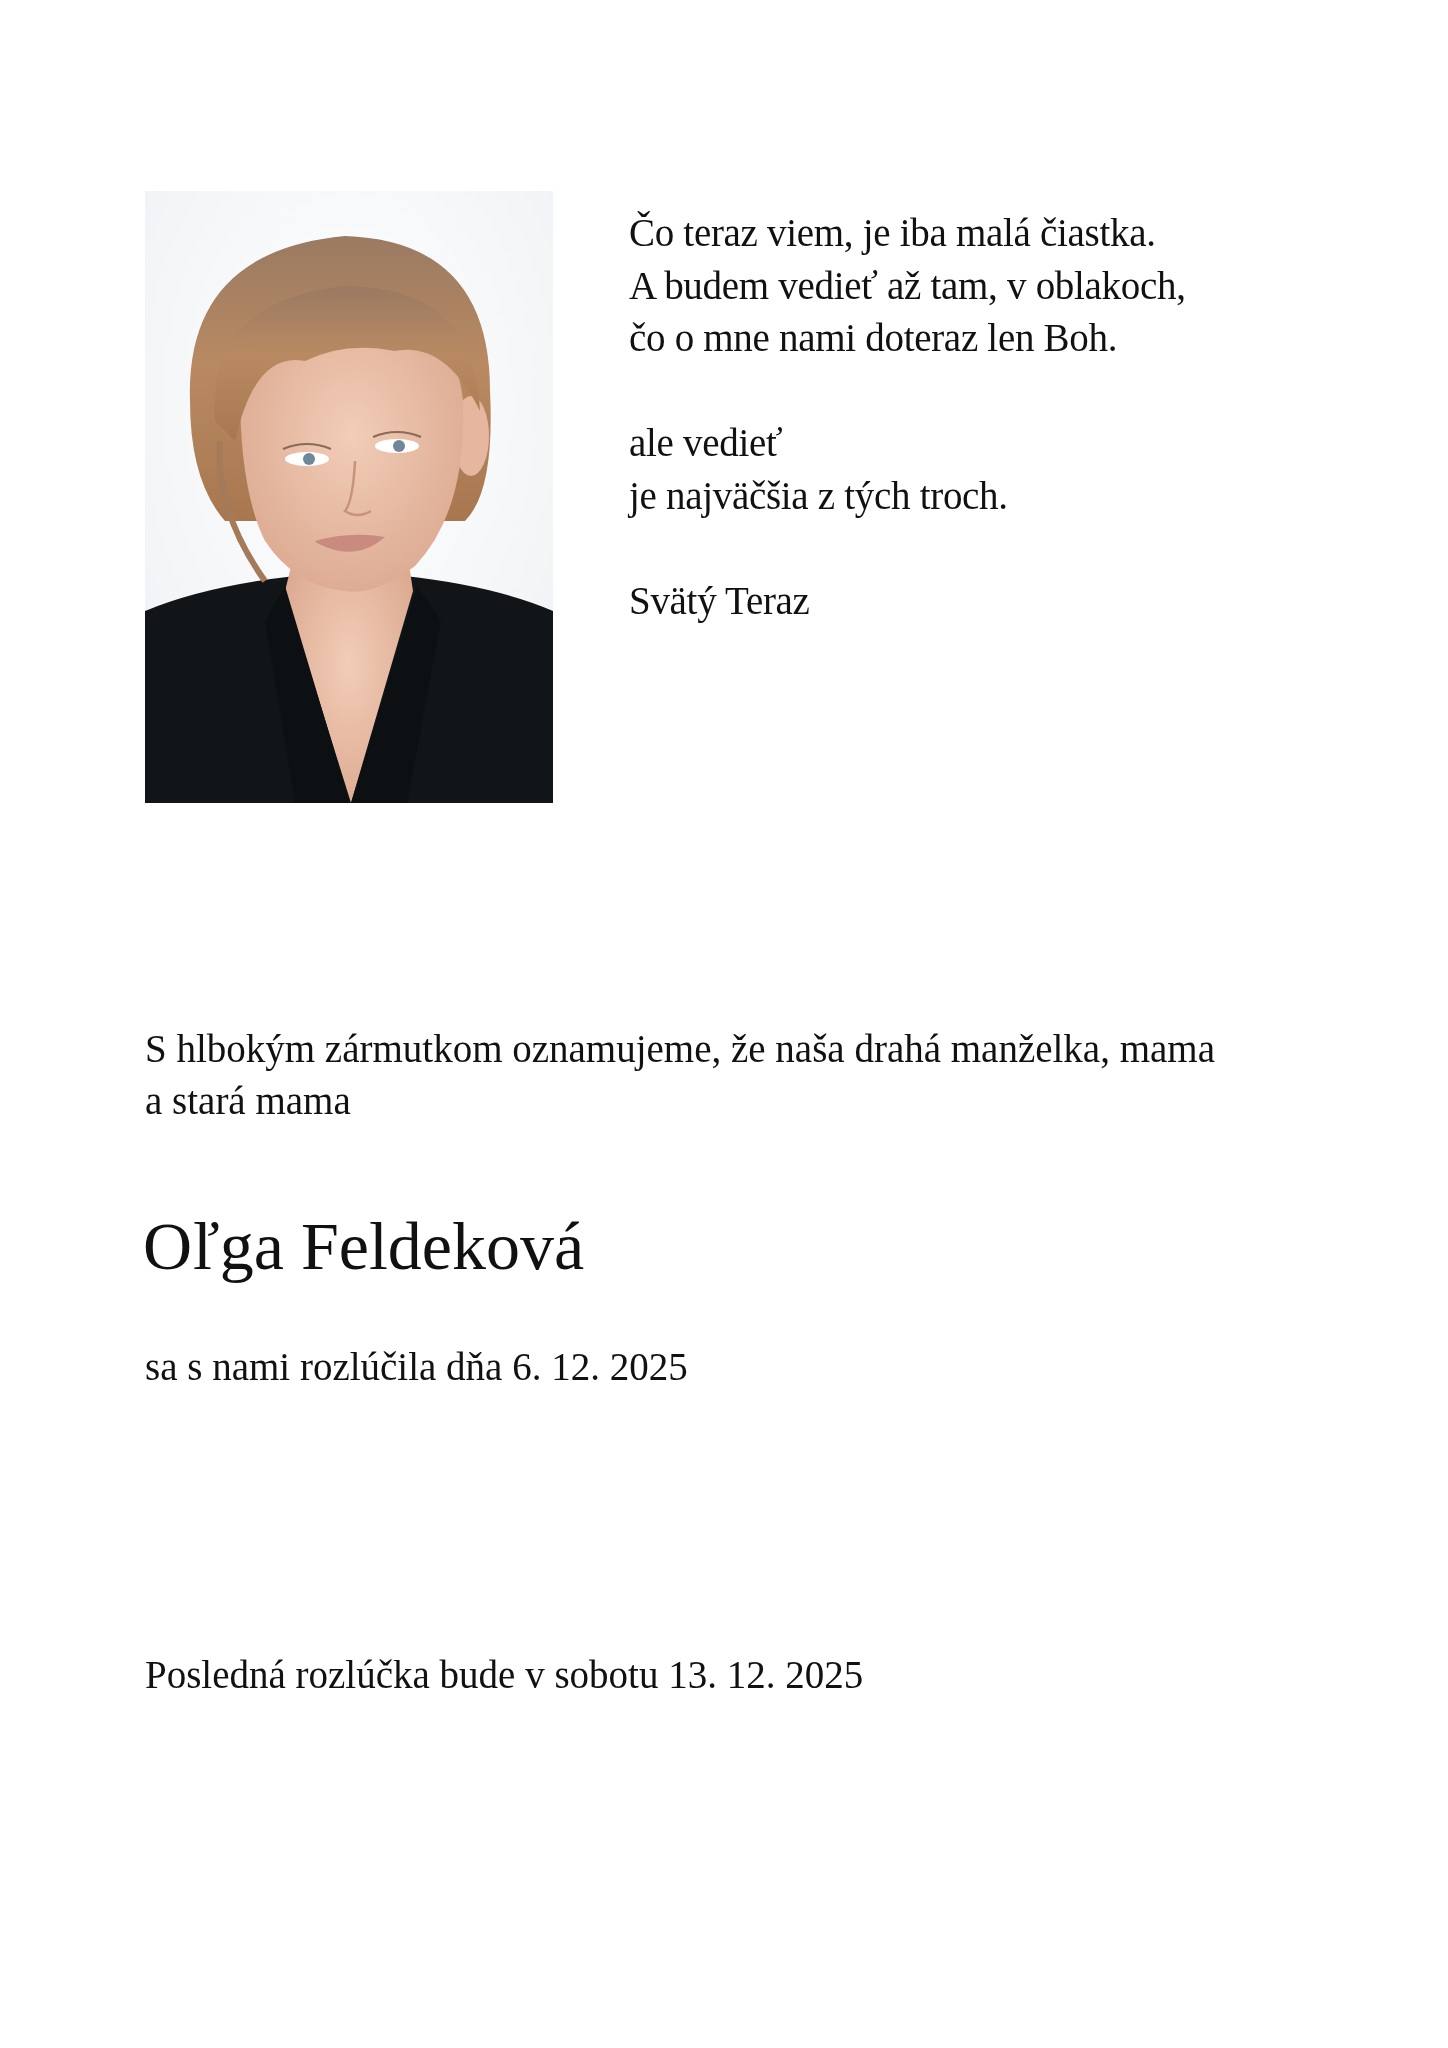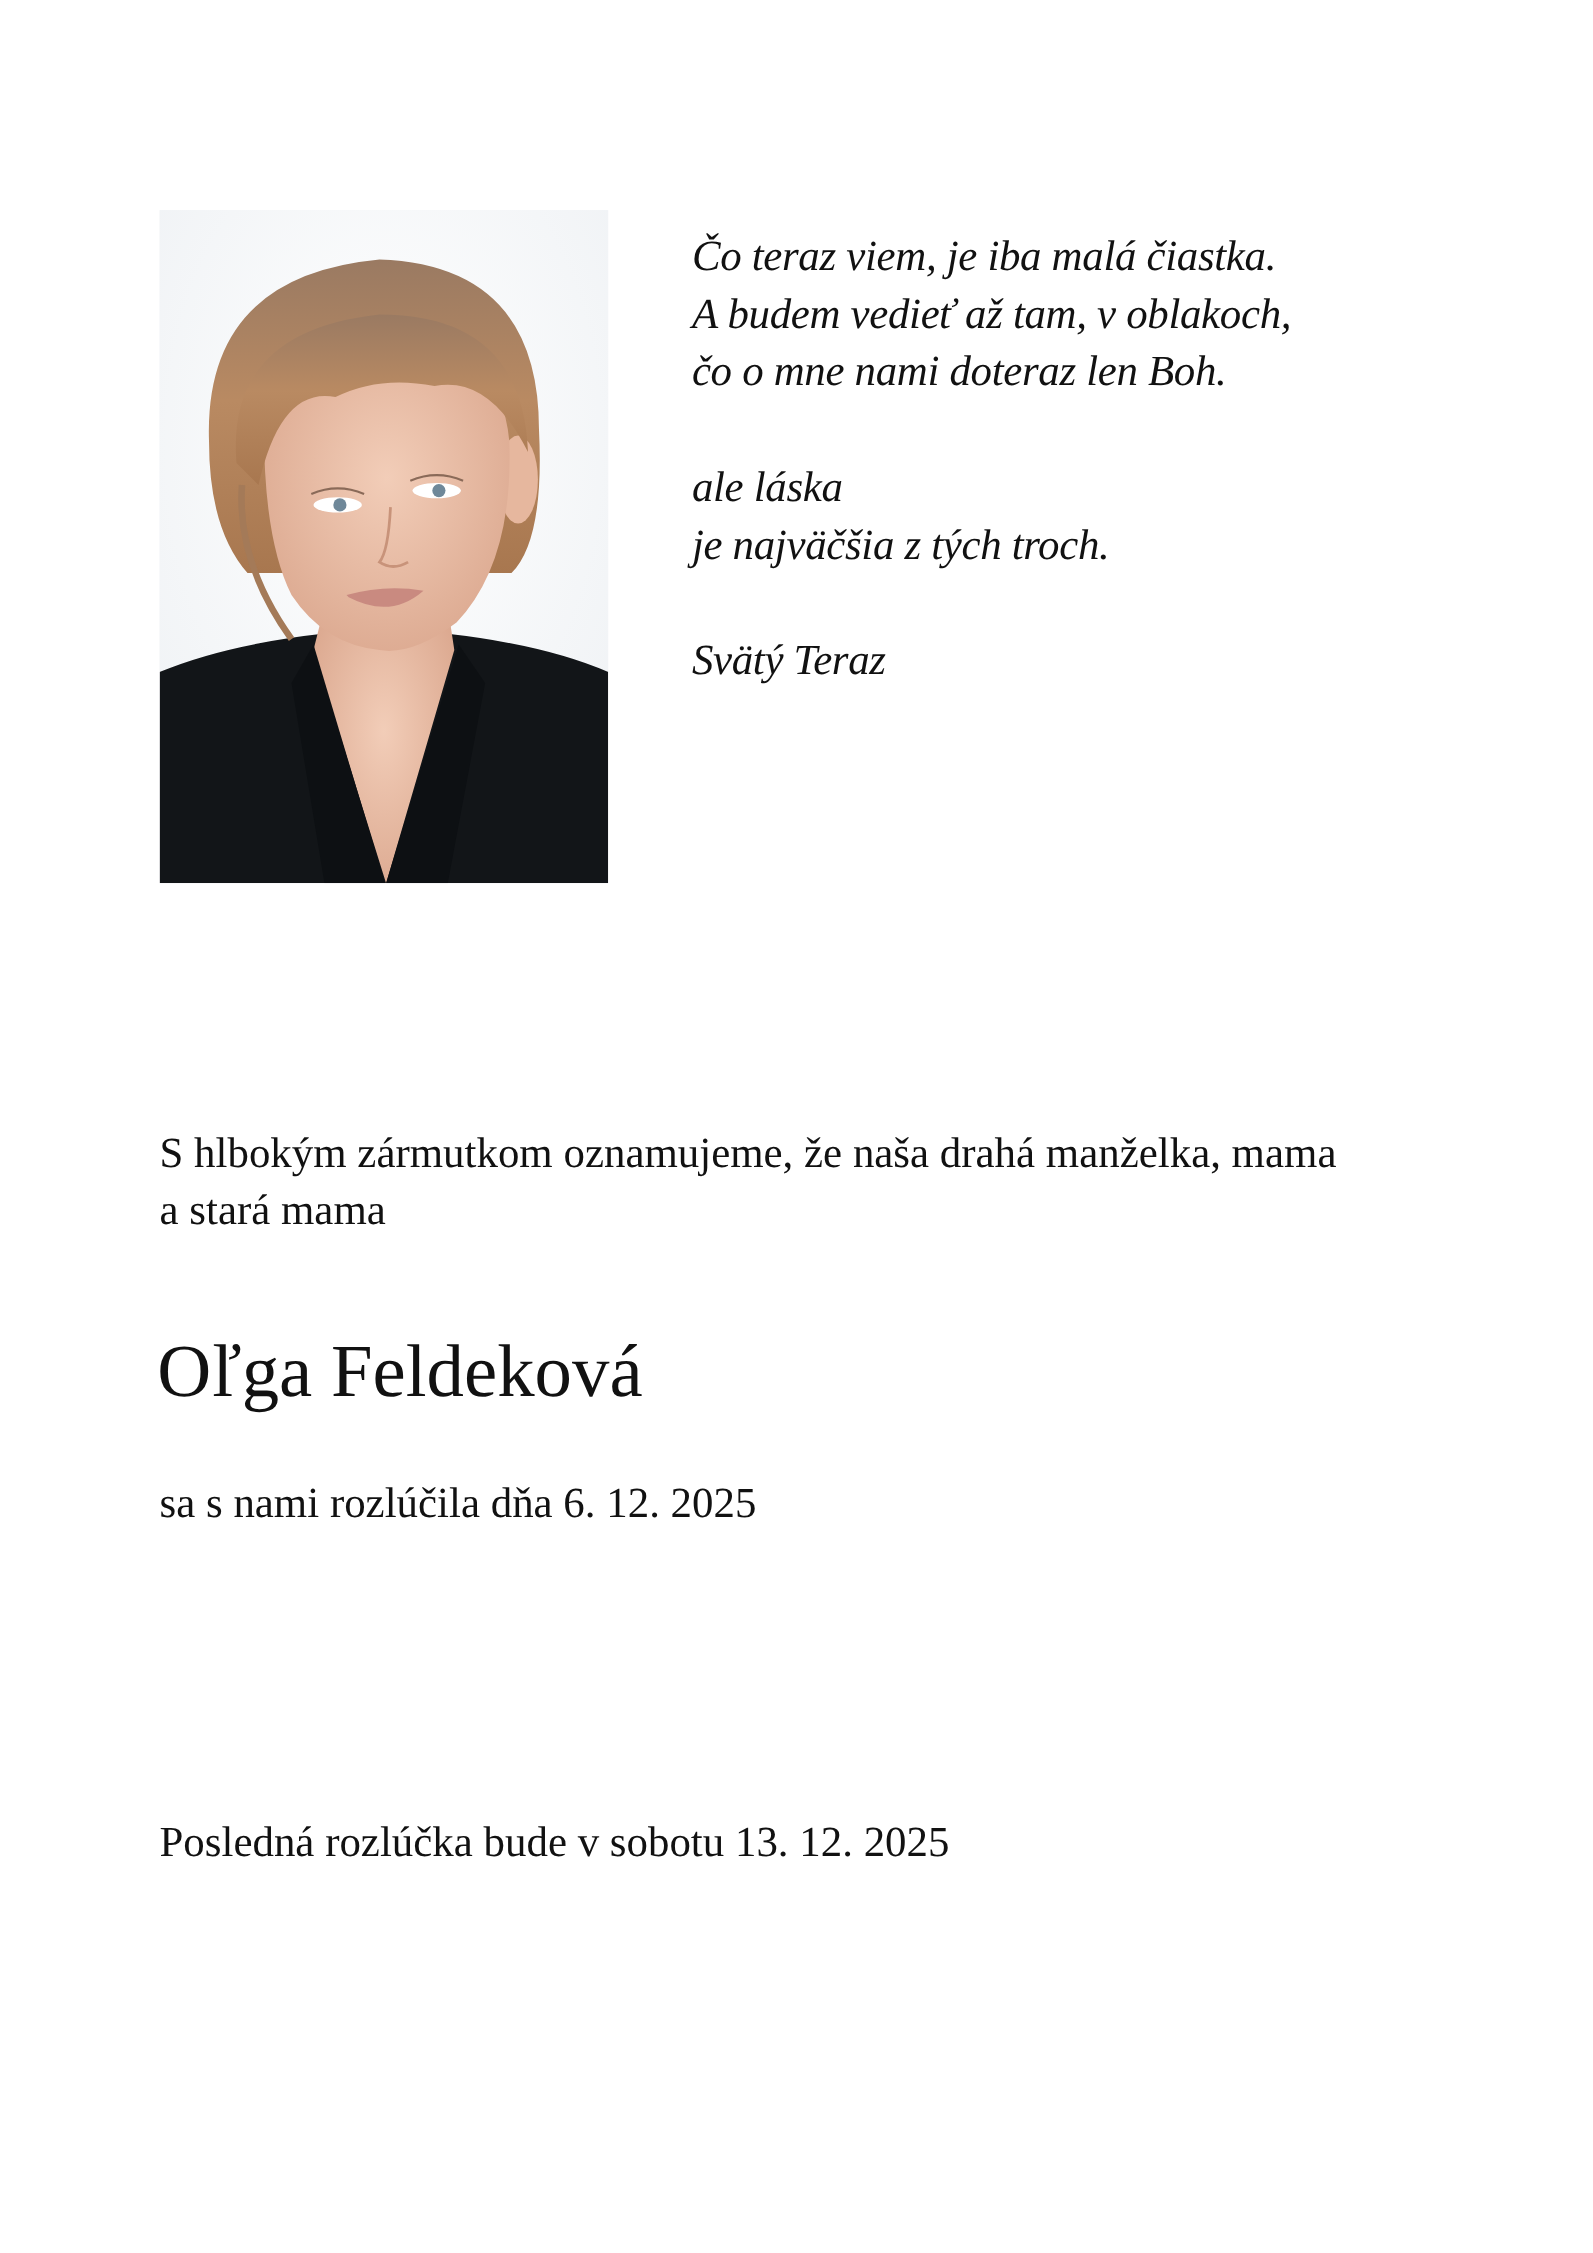--- a/index.html
+++ b/index.html
@@ -23,21 +23,20 @@
       height: 612px;
       overflow: hidden;
       background: #f4f6f8;
     }
     .photo svg { display: block; width: 100%; height: 100%; }
 
     .poem {
       position: absolute;
       left: 629px;
       top: 207px;
-      font-style: italic;
       font-size: 39px;
       line-height: 52.5px;
       letter-spacing: -0.3px;
     }
     .poem .stanza { margin: 0 0 52.5px 0; }
     .poem .line { display: block; white-space: nowrap; }
     .poem .attribution { display: block; }
 
     .body-text {
       position: absolute;
@@ -109,21 +108,21 @@
   </svg>
 </div>
 
 <div class="poem">
   <div class="stanza">
     <span class="line">Čo teraz viem, je iba malá čiastka.</span>
     <span class="line">A budem vedieť až tam, v oblakoch,</span>
     <span class="line">čo o mne nami doteraz len Boh.</span>
   </div>
   <div class="stanza">
-    <span class="line">ale láska</span>
+    <span class="line">ale vedieť</span>
     <span class="line">je najväčšia z tých troch.</span>
   </div>
   <span class="attribution">Svätý Teraz</span>
 </div>
 
 <div class="body-text announce">
   <span class="line">S hlbokým zármutkom oznamujeme, že naša drahá manželka, mama</span>
   <span class="line">a stará mama</span>
 </div>
 

